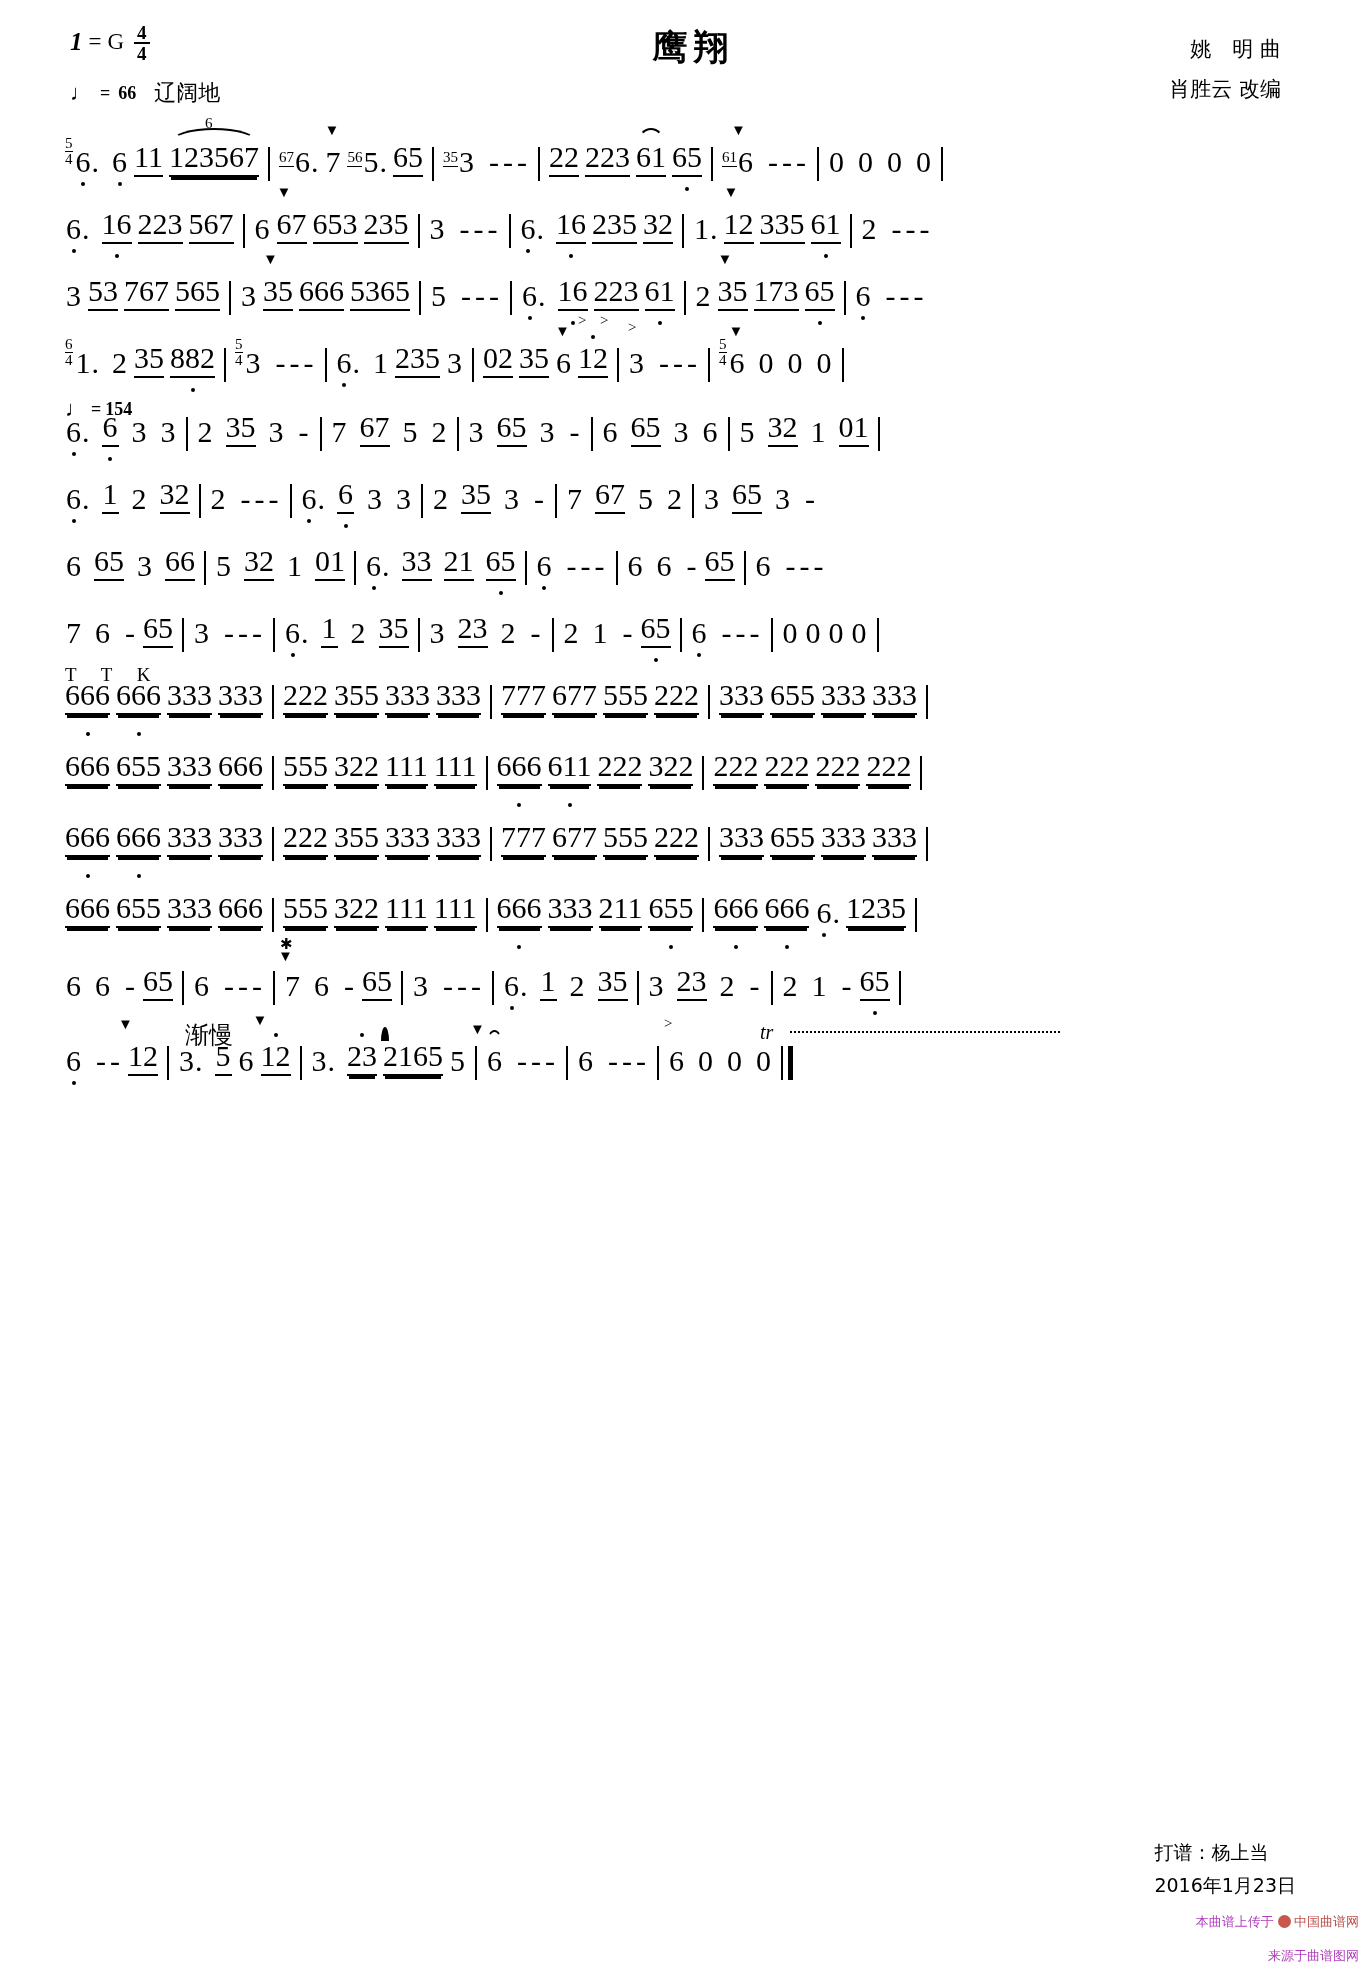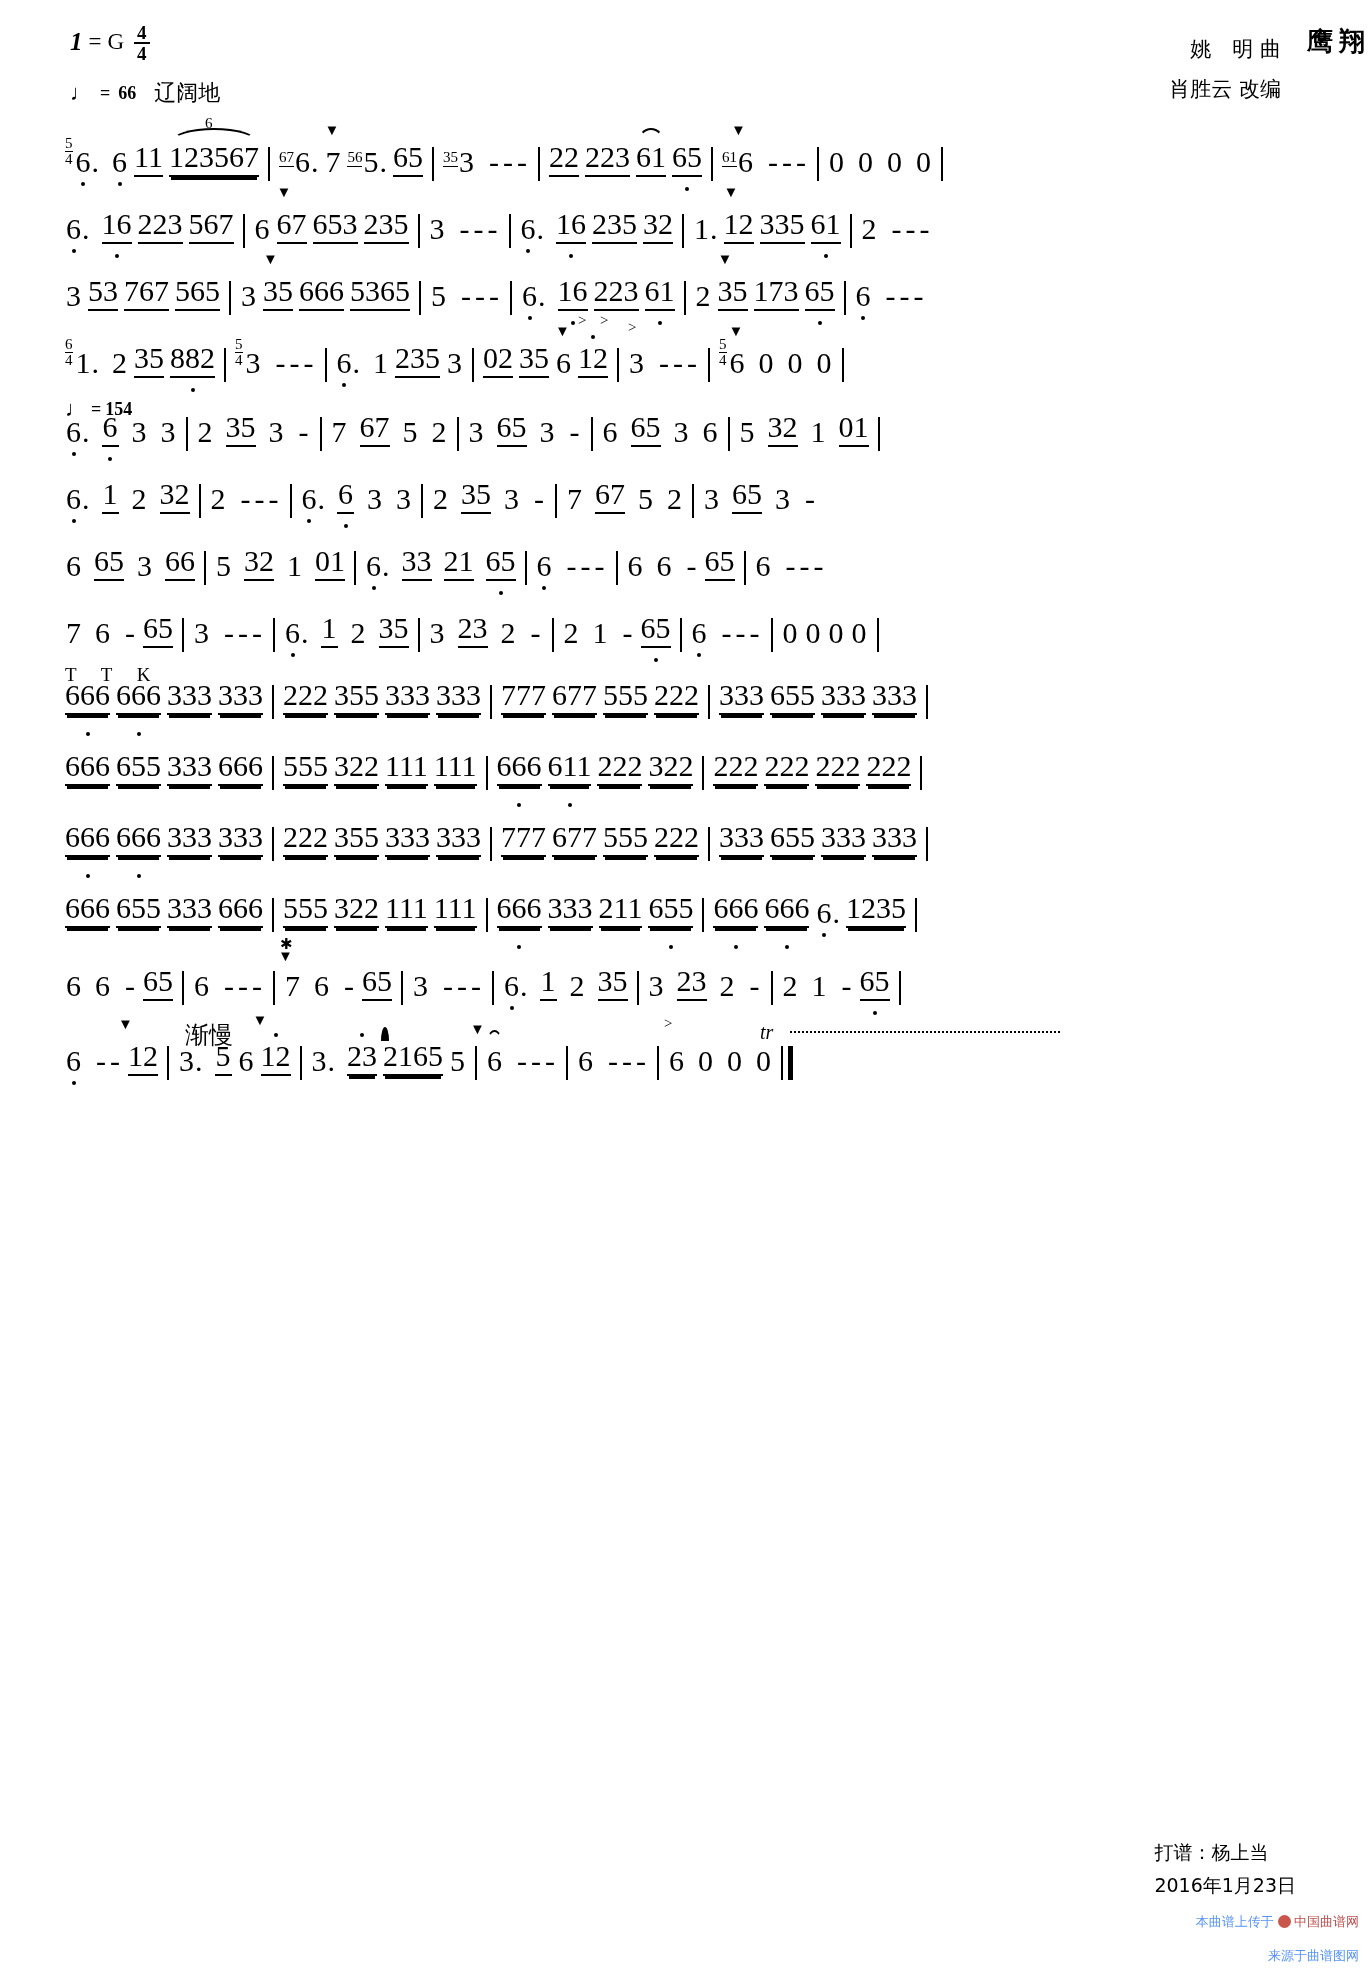--- a/index.html
+++ b/index.html
@@ -57,22 +57,22 @@
     font-size:21px;
     white-space:nowrap;
   }
   .noteglyph{font-size:22px;line-height:1;}
   .tempo-eq{font-size:18px;font-weight:bold;}
   .mood{font-size:22px;font-family:"DejaVu Sans", sans-serif;margin-left:10px;}
   .title{
     position:absolute;
     left:16px;right:0;
     top:24px;
-    text-align:right;
-    font-size:26px;
+    text-align:center;
+    font-size:35px;
     font-weight:bold;
     letter-spacing:6px;
     font-family:"DejaVu Sans", sans-serif;
   }
   .credits{
     position:absolute;
     right:90px;
     top:30px;
     font-size:21px;
     font-family:"DejaVu Sans", sans-serif;
@@ -244,21 +244,21 @@
   }
   .watermark{
     position:absolute;
     right:12px;
     bottom:6px;
     font-size:13px;
     color:#b03030;
     font-family:"DejaVu Sans", sans-serif;
     opacity:.85;
   }
-  .watermark .gray{color:#3b82f6;}
+  .watermark .gray{color:#a21caf;}
   .wm-circle{
     display:inline-block;width:13px;height:13px;border-radius:50%;
     background:#c0392b;margin-right:3px;vertical-align:-2px;
   }
 </style>
 </head>
 <body>
 
 <div class="sheet">
 

